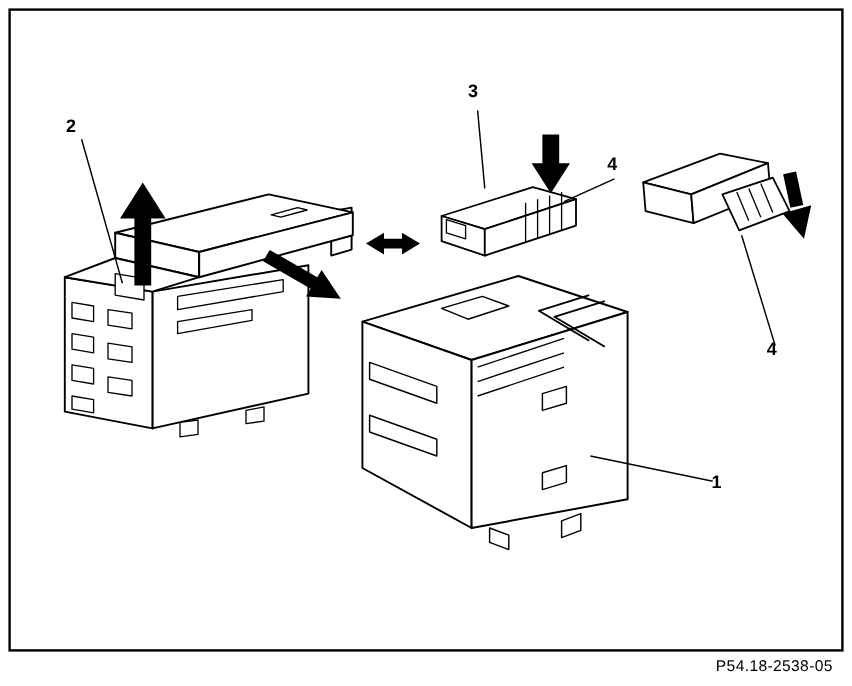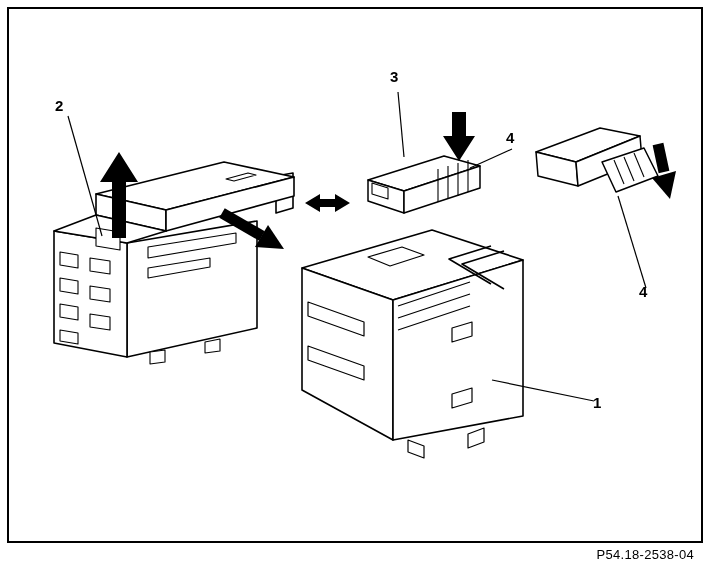--- a/index.html
+++ b/index.html
@@ -153,14 +153,14 @@
       <line x1="594" y1="401" x2="492" y2="380"></line>
     </g>
   </svg>
 
   <span class="callout" style="left:55px;top:98px">2</span>
   <span class="callout" style="left:390px;top:69px">3</span>
   <span class="callout" style="left:506px;top:130px">4</span>
   <span class="callout" style="left:639px;top:284px">4</span>
   <span class="callout" style="left:593px;top:395px">1</span>
 
-  <span class="caption">P54.18-2538-04</span>
+  <span class="caption">P54.18-2538-05</span>
 </div>
 
 </body></html>

